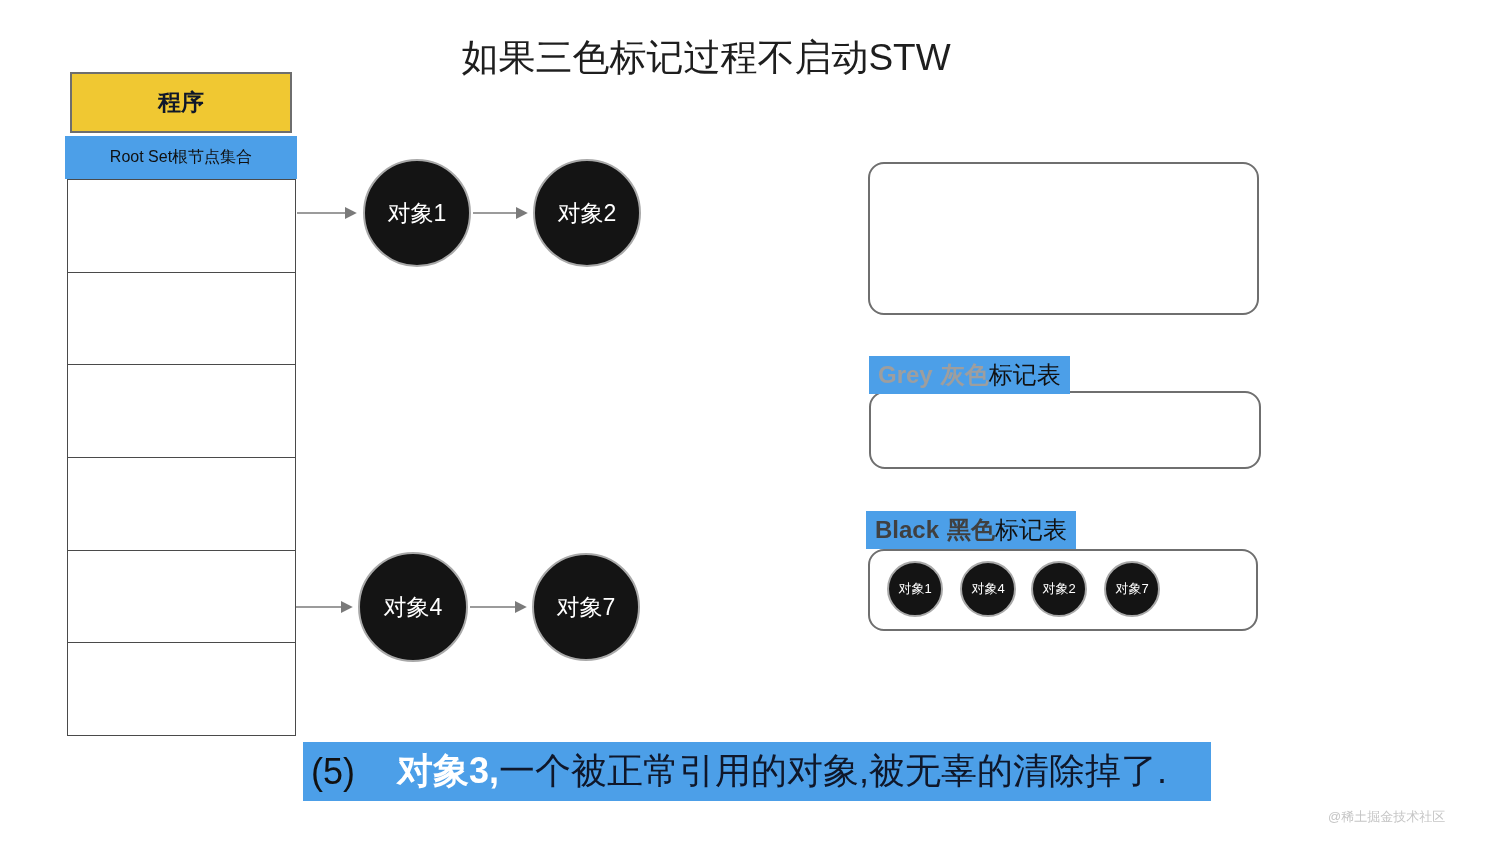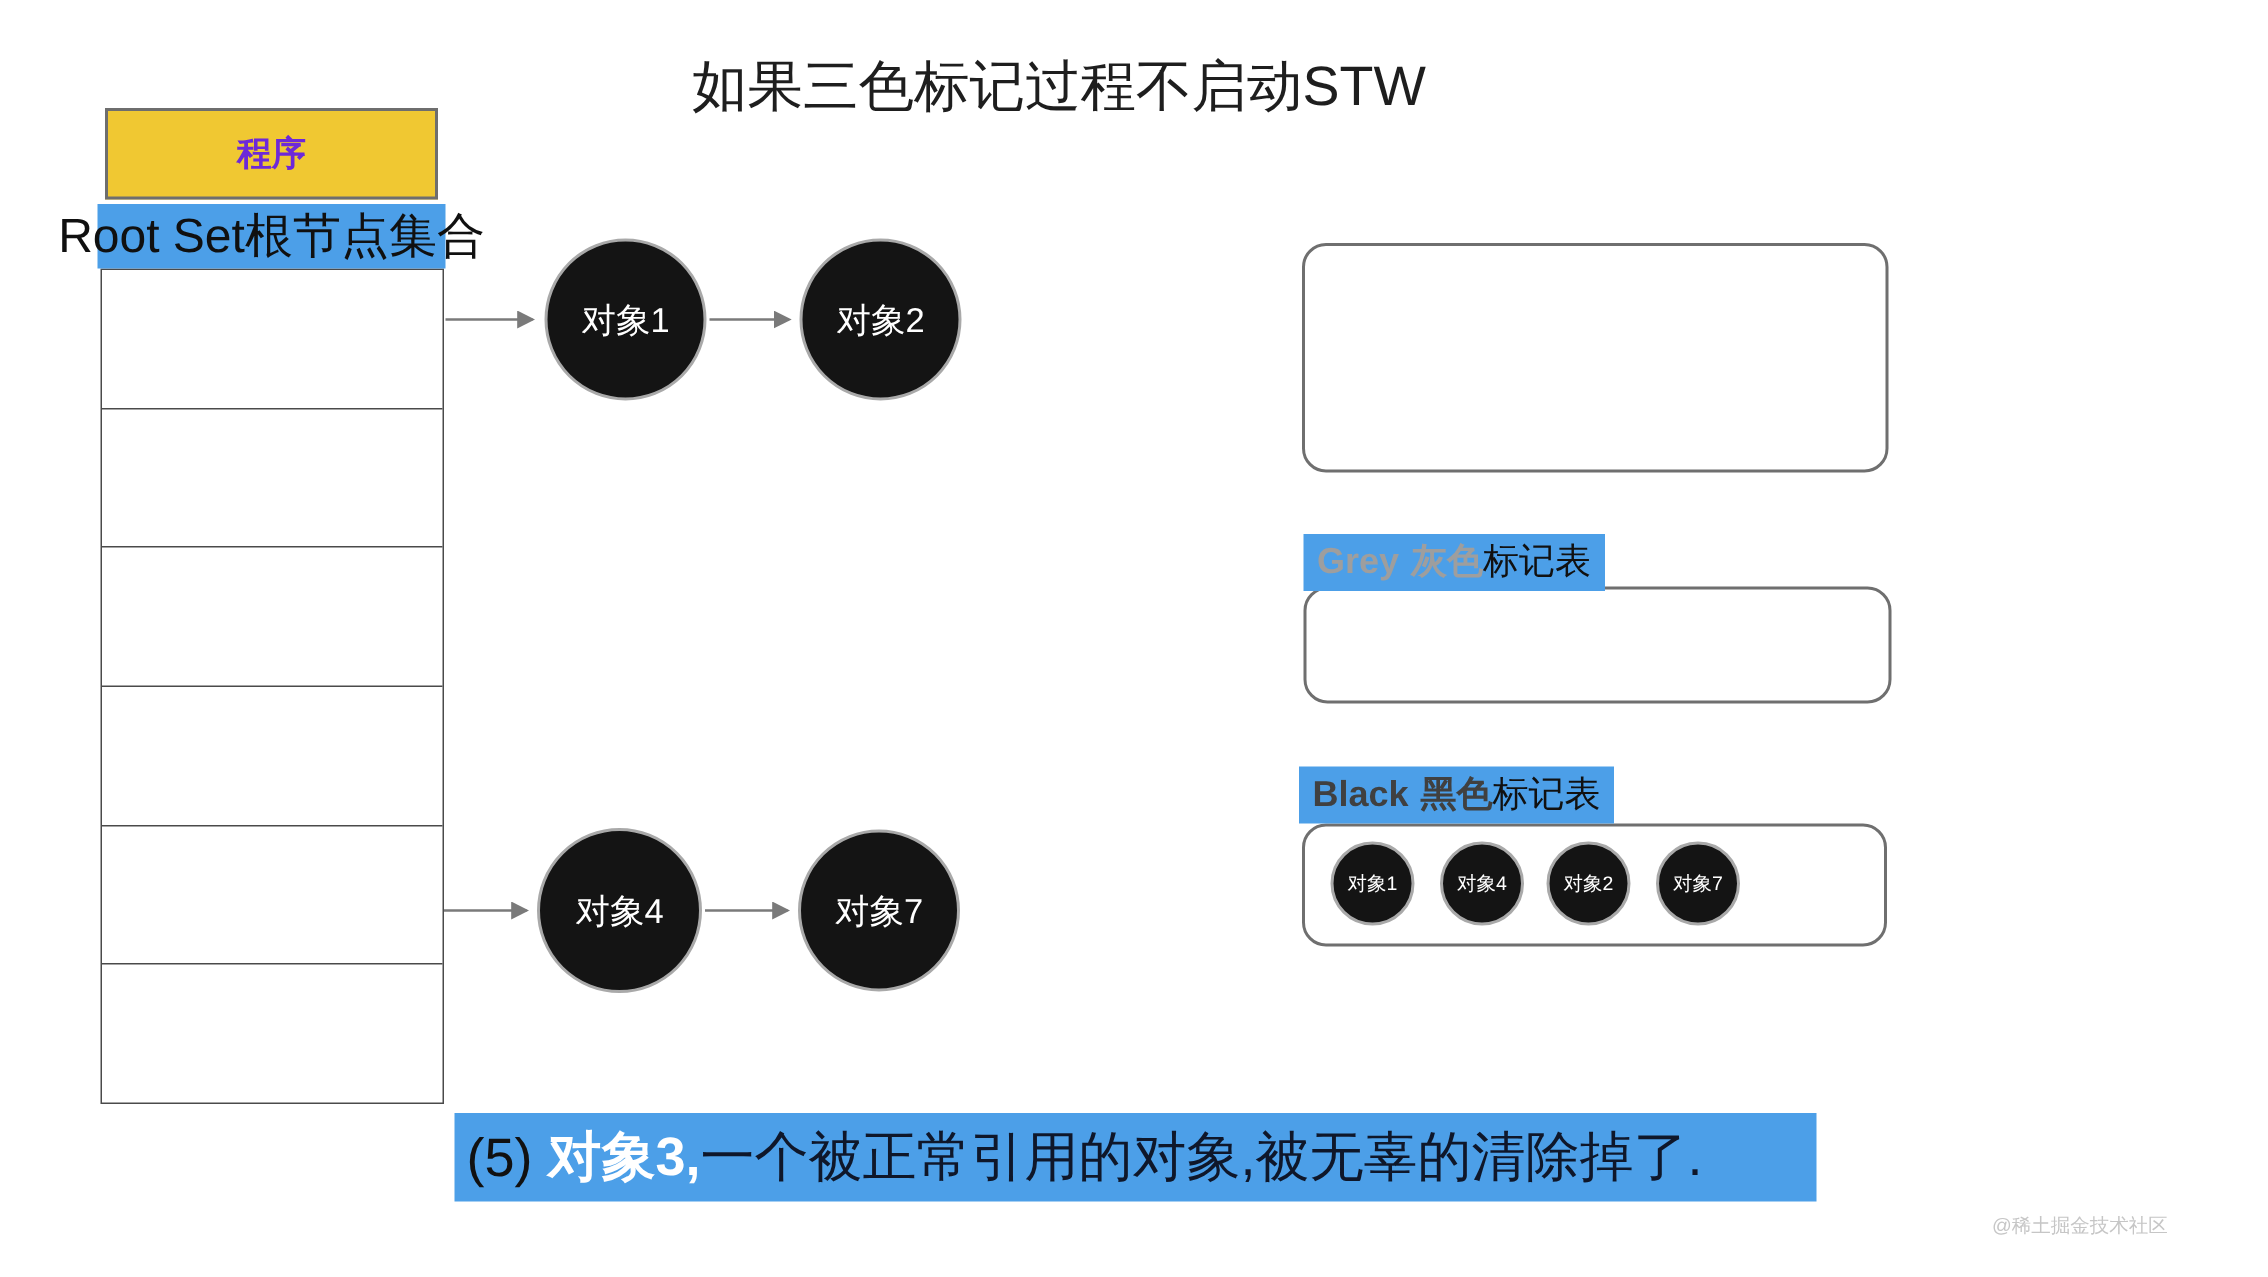--- a/index.html
+++ b/index.html
@@ -13,27 +13,27 @@
 
   .title {
     position:absolute; left:706px; top:33px; transform:translateX(-50%);
     font-size:37px; font-weight:400; color:#1e1e1e; white-space:nowrap;
   }
 
   .prog-header {
     position:absolute; left:70px; top:72px; width:222px; height:61px;
     background:var(--yellow); border:2px solid #6e6e6e; box-sizing:border-box;
     display:flex; align-items:center; justify-content:center;
-    color:#6d28d9; font-weight:bold; font-size:23px;
+    color:#0f172a; font-weight:bold; font-size:23px;
   }
   .root-label {
     position:absolute; left:65px; top:136px; width:232px; height:43px;
     background:var(--blue);
     display:flex; align-items:center; justify-content:center;
-    font-size:32px; color:#101010; white-space:nowrap; z-index:2;
+    font-size:16px; color:#101010; white-space:nowrap; z-index:2;
   }
   .root-table {
     position:absolute; left:67px; top:179px; width:229px; height:557px;
     border:1.5px solid #4a4a4a; box-sizing:border-box; background:#fff;
     display:flex; flex-direction:column;
   }
   .t-row { flex:1; border-bottom:1.5px solid #4a4a4a; }
   .t-row:last-child { border-bottom:none; }
 
   .node {
@@ -67,21 +67,21 @@
     border-radius:16px; box-sizing:border-box; z-index:1;
   }
 
   .caption {
     position:absolute; left:303px; top:742px; width:908px; height:59px;
     background:var(--blue); box-sizing:border-box;
     display:flex; align-items:center; padding-left:8px;
     font-size:36px; white-space:pre; z-index:2;
   }
   .caption .cap-prefix { color:#111; }
-  .caption .cap-strong { color:#fff; font-weight:bold; }
+  .caption .cap-strong { color:#fff; font-weight:bold;margin-left:32px; }
   .caption .cap-rest   { color:#0f172a;text-align:right; }
 
   .watermark {
     position:absolute; left:1328px; top:808px;
     font-size:13px; color:#c6c6c6; white-space:nowrap;
   }
 </style>
 </head>
 <body>
 

